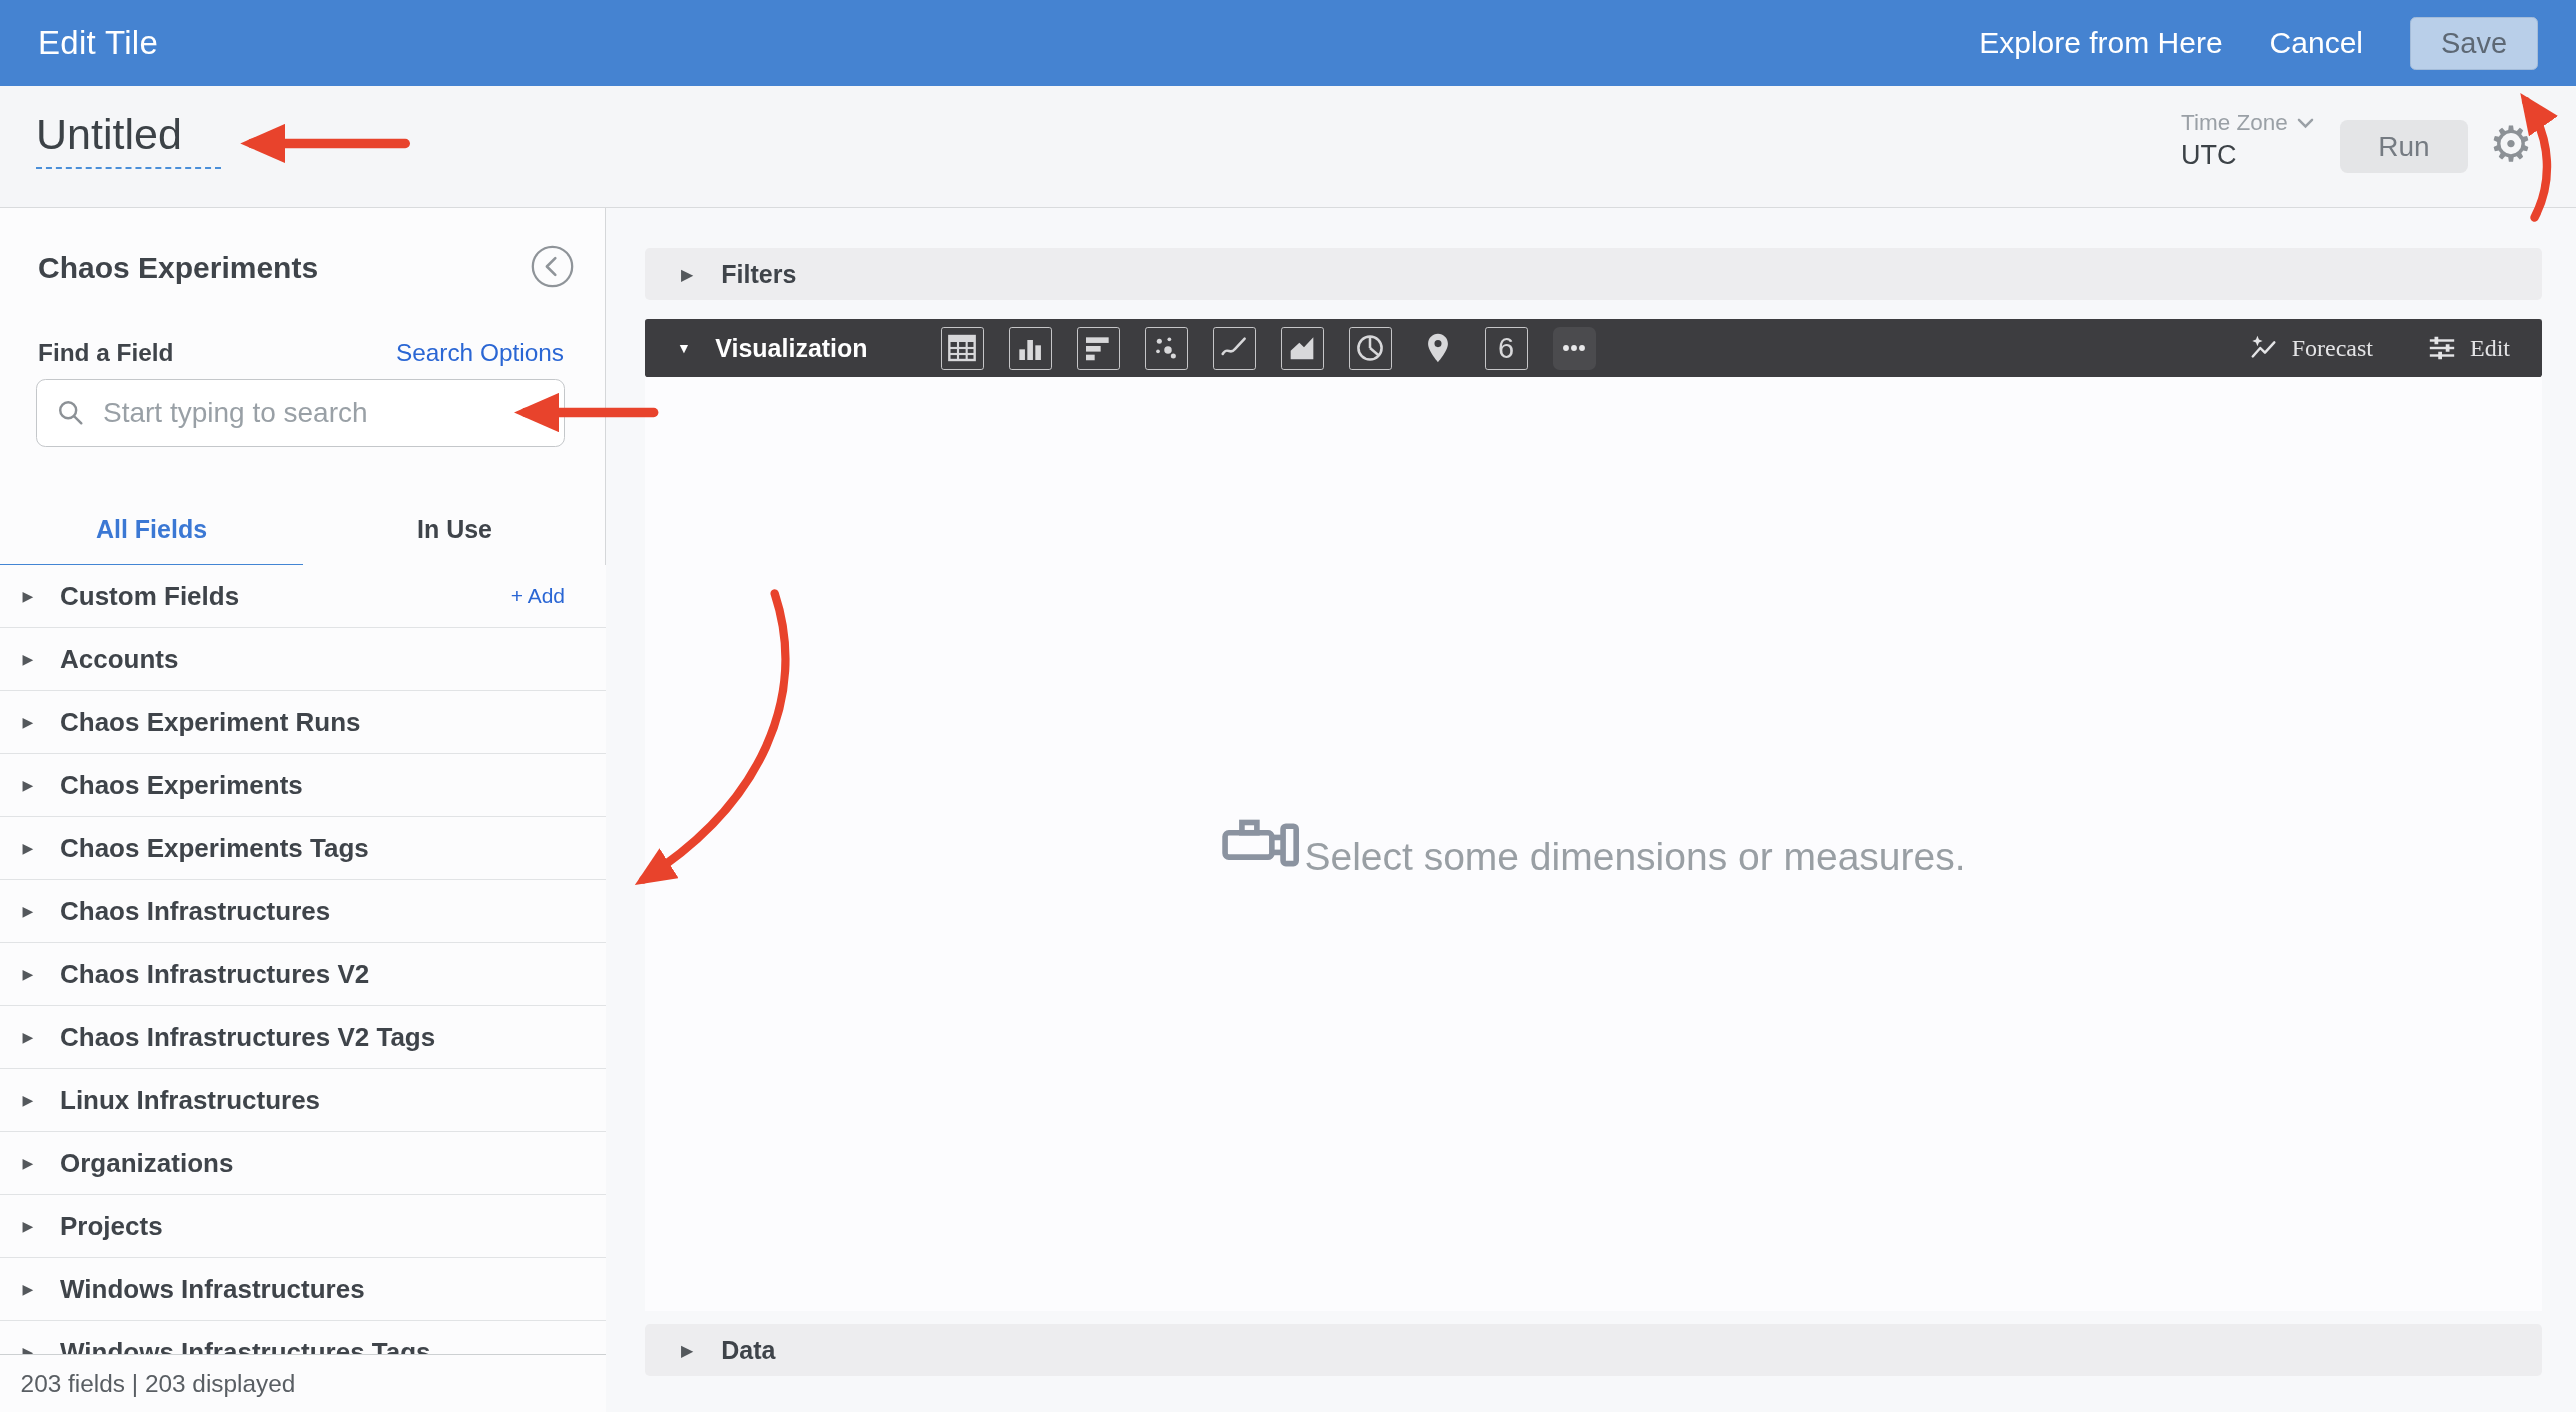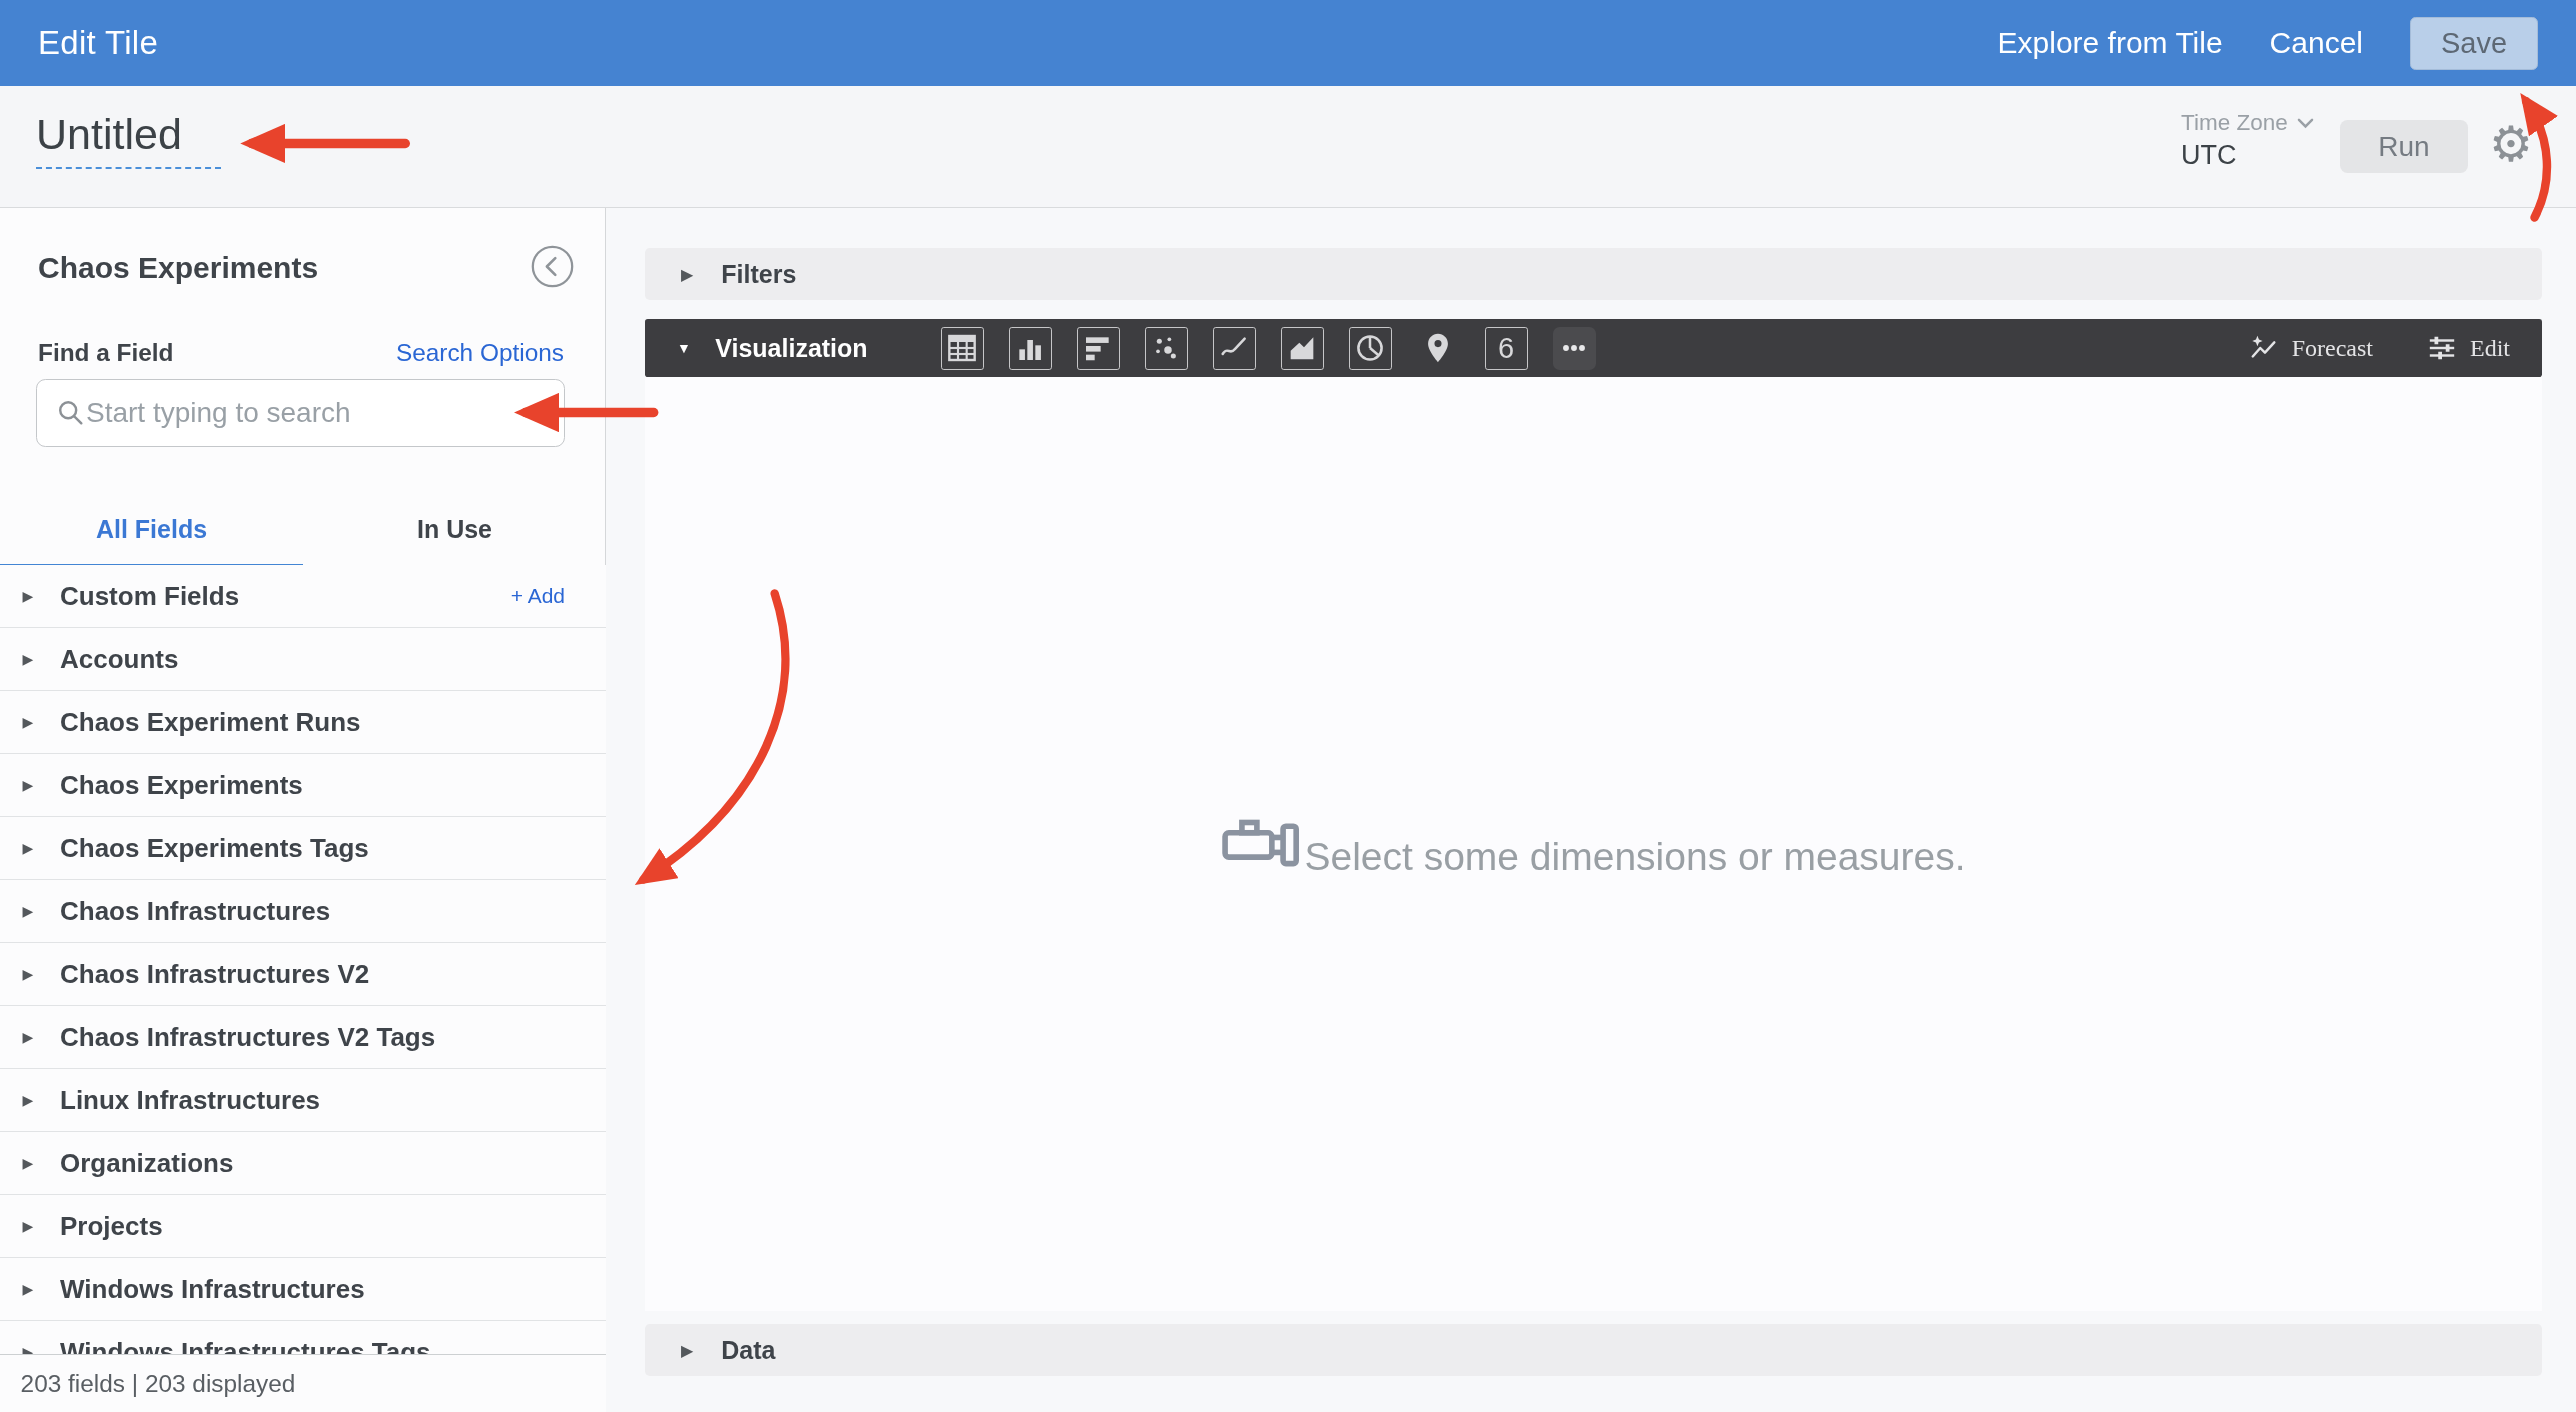--- a/index.html
+++ b/index.html
@@ -34,21 +34,21 @@
 
   
   #sidebar { left:0; top:208px; width:606px; height:1204px; background:#fcfcfd;
              border-right:0.9px solid #d5d7d9; }
   #sb-title { position:absolute; left:38px; top:43px; font-size:30px; font-weight:700; color:#3f444a; }
   #sb-collapse { position:absolute; right:30px; top:36px; width:45px; height:45px; cursor:pointer; }
   #find-label { position:absolute; left:38px; top:131px; font-size:24.4px; font-weight:700; color:#3f444a; }
   #search-options { position:absolute; right:41px; top:131px; font-size:24.4px; color:#2a66d4; cursor:pointer; }
   #search-box { position:absolute; left:36px; top:171px; width:529px; height:68px;
                 background:#fff; border:0.9px solid #c4c7ca; border-radius:9.4px;
-                display:flex; align-items:center; padding:0 19px; }
+                display:flex; align-items:center; padding:0 19px; gap:17px; }
   #search-box input { border:none; outline:none; flex:1; font-size:28px; color:#3f444a;
                 font-family:"Liberation Sans",sans-serif; background:transparent; }
   #search-box input::placeholder { color:#99a0a6; }
   #tabs { position:absolute; left:0; top:280px; width:606px; height:83px;
           display:flex; border-bottom:0.9px solid #dfe1e3; }
   .tab { width:303px; display:flex; align-items:center; justify-content:center;
          font-size:25px; font-weight:700; cursor:pointer; }
   .tab.active { color:#3b78d4; }
   .tab.inactive { color:#3f444a; }
   #tab-underline { position:absolute; left:0; bottom:-0.9px; width:303px; height:6.6px; background:#4285d4; }
@@ -95,21 +95,21 @@
   
   #annot { position:absolute; left:0; top:0; width:2576px; height:1412px;
            z-index:50; pointer-events:none; }
 </style>
 </head>
 <body>
 
 <div class="abs" id="topbar">
   <div class="ttl">Edit Tile</div>
   <div class="right">
-    <div class="lnk">Explore from Tile</div>
+    <div class="lnk">Explore from Here</div>
     <div class="lnk">Cancel</div>
     <div class="save-btn">Save</div>
   </div>
 </div>
 
 <div class="abs" id="header2">
   <div id="tile-name">Untitled</div>
 
   <div id="tz">
     <div class="lab">

